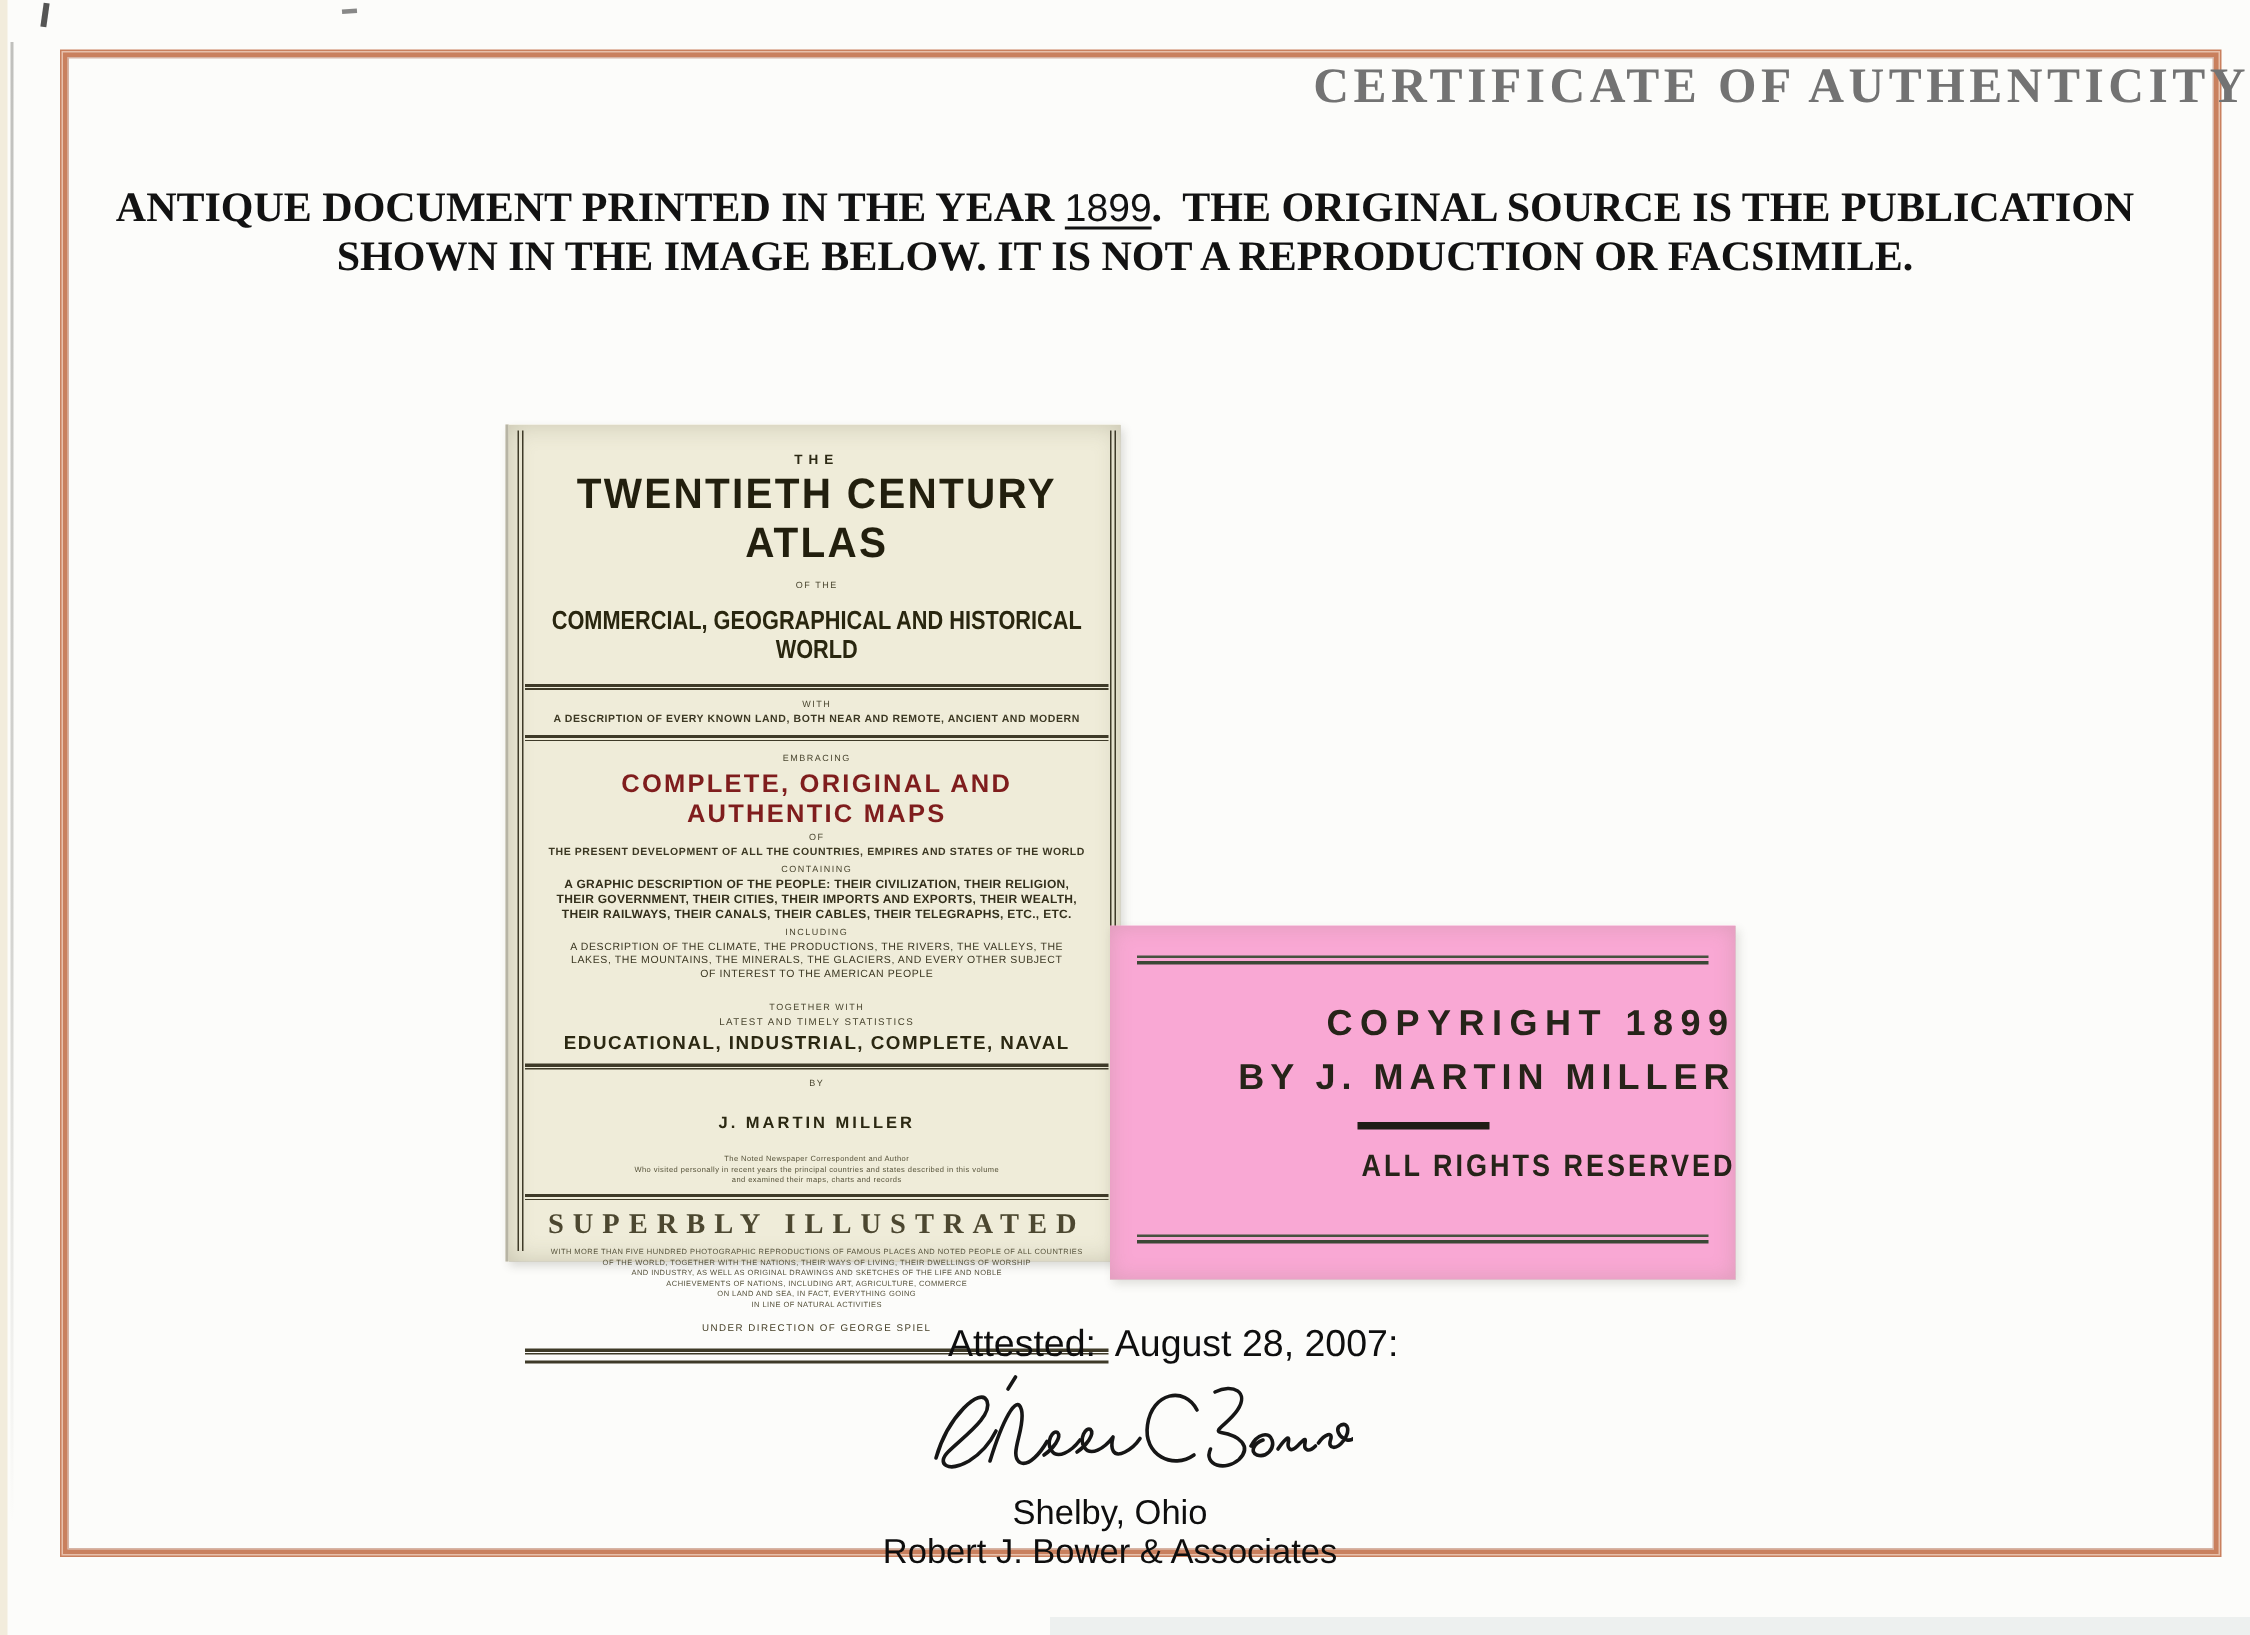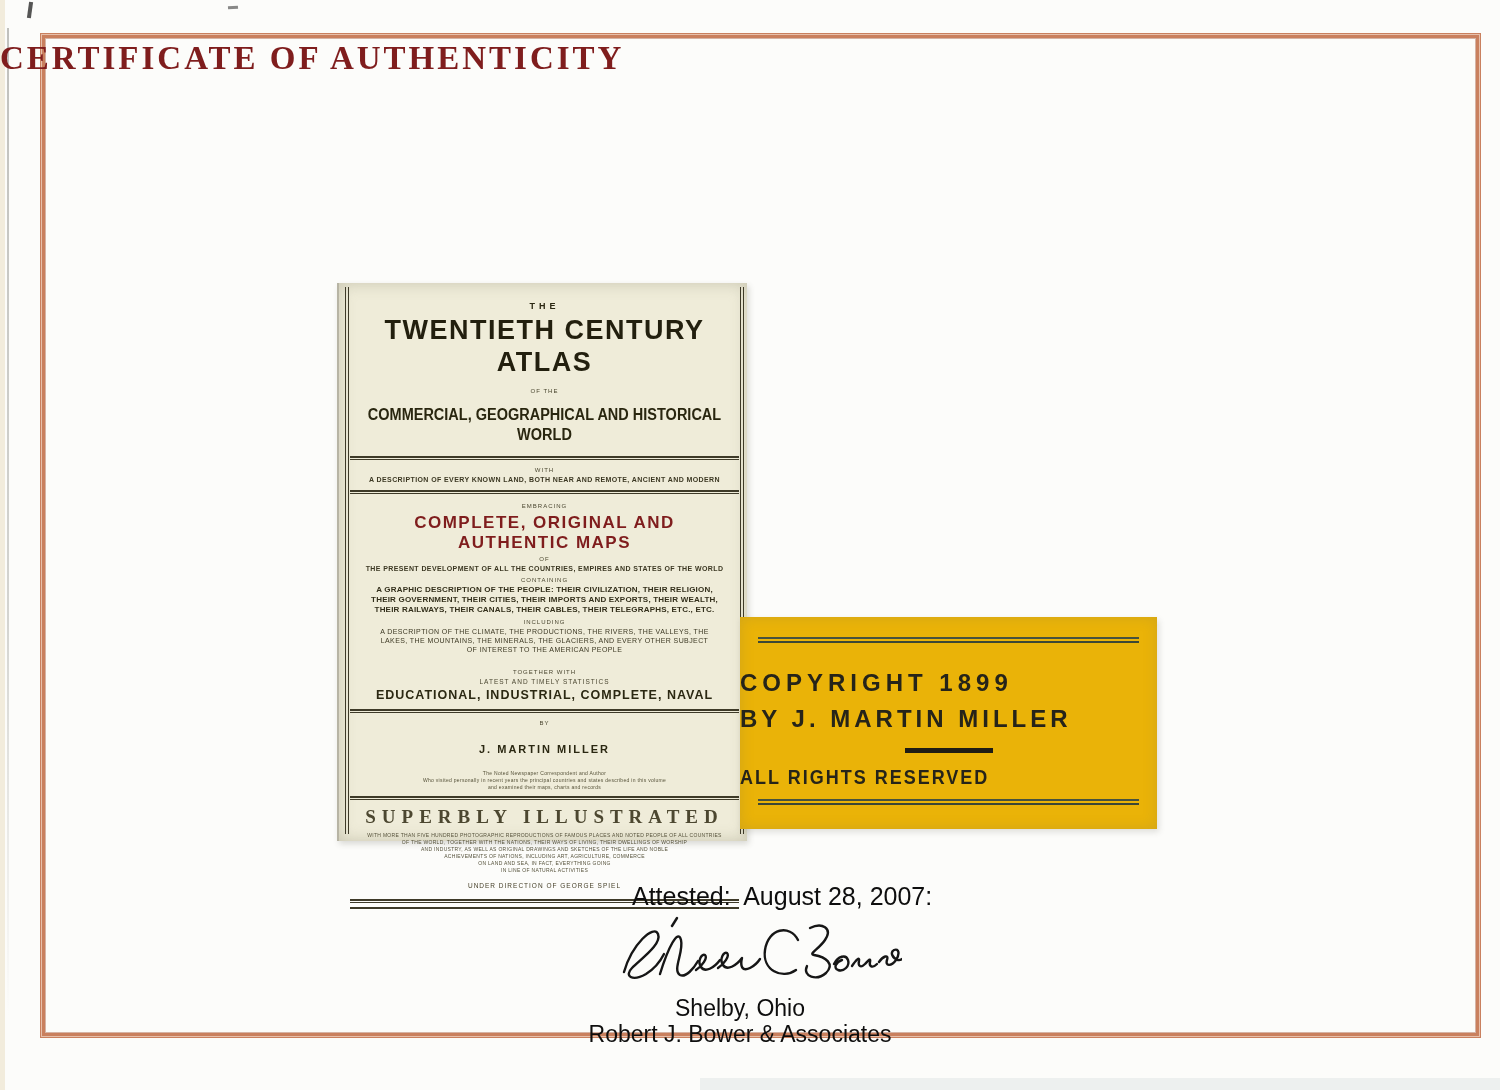--- a/index.html
+++ b/index.html
@@ -13,23 +13,23 @@
     background:linear-gradient(#8f8f8a,#b3b3ae 60%,rgba(179,179,174,0));opacity:.55}
   .scan-speck-1{position:absolute;left:28px;top:2px;width:4px;height:16px;background:#2a2a2a;transform:rotate(8deg);opacity:.8}
   .scan-speck-2{position:absolute;left:228px;top:6px;width:10px;height:3px;background:#3a3a3a;transform:rotate(-4deg);opacity:.6}
   .scan-bottom-bar{position:absolute;left:700px;top:1078px;width:800px;height:12px;background:#edf0ef}
   
   .frame{position:absolute;left:40px;top:33px;width:1441px;height:1005px;
     border:5px solid #c9805e;box-sizing:border-box}
   .frame::before{content:"";position:absolute;inset:-4px;border:1px solid rgba(255,244,235,.55);pointer-events:none}
   .frame::after{content:"";position:absolute;inset:0;border:1px solid rgba(168,93,62,.45);pointer-events:none}
   
-  .cert-title{position:absolute;top:40px;left:0;width:100%;text-align:left;
+  .cert-title{position:absolute;top:40px;left:0;width:100%;text-align:right;
     font-family:"Liberation Serif",serif;font-weight:bold;font-size:33px;
-    letter-spacing:3px;color:#7f1d1d}
+    letter-spacing:3px;color:#737373}
   .cert-body{position:absolute;top:122px;left:30px;width:1440px;text-align:center;
     font-family:"Liberation Serif",serif;font-weight:bold;font-size:28px;
     color:#121212;line-height:33px}
   .cert-line{white-space:pre-wrap}
   .sans-insert{font-family:"Liberation Sans",sans-serif;font-weight:400;font-size:26px;
     text-decoration:underline;text-decoration-thickness:2px;text-underline-offset:4px}
   
   .atlas{position:absolute;left:337px;top:283px;width:408px;height:558px;
     background:#efecd9;box-shadow:inset 0 0 16px rgba(110,105,80,.30),2px 3px 6px rgba(60,60,50,.18);
     border-left:2px solid #b7b4a4}
@@ -48,23 +48,23 @@
   .atlas-sub{font-size:14.5px;font-weight:bold;letter-spacing:0;margin-top:12px;color:#29260f;transform:scaleY(1.2)}
   .atlas-maps{font-size:17px;font-weight:bold;letter-spacing:1.5px;margin:2px 0;color:#7f1d1d}
   .atlas-edu{font-size:12.5px;font-weight:bold;letter-spacing:1px;margin:2px 0;color:#2b2812}
   .atlas-author{font-size:11px;font-weight:bold;letter-spacing:2px;color:#2b2812;margin:15px 0}
   .a-cred{font-size:5px;letter-spacing:.3px;line-height:7px;color:#555138;filter:blur(.3px)}
   .atlas-illus{font-size:19px;font-weight:bold;letter-spacing:6px;font-family:"Liberation Serif",serif;
     color:#4c4730;margin:6px 0 4px 0;filter:blur(.3px)}
   .a-illus-line{font-size:5px;letter-spacing:.3px;line-height:7px;color:#55513a;filter:blur(.3px)}
   .atlas-direction{font-size:6.5px;letter-spacing:1px;color:#453f27;margin-top:8px}
   
-  .copycard{position:absolute;left:740px;top:617px;width:417px;height:212px;
-    background:#eab308;box-shadow:inset 0 0 14px rgba(120,115,85,.22),2px 3px 6px rgba(60,60,50,.15);
-    text-align:left;color:#262419}
+  .copycard{position:absolute;left:740px;top:617px;width:417px;height:236px;
+    background:#f9a8d4;box-shadow:inset 0 0 14px rgba(120,115,85,.22),2px 3px 6px rgba(60,60,50,.15);
+    text-align:right;color:#262419}
   .card-rule{position:absolute;left:18px;right:18px;height:6px;
     background:linear-gradient(to bottom,#47523f 0 2px,rgba(0,0,0,0) 2px 4px,#3c4736 4px 6px);
     filter:blur(.3px)}
   .card-rule.top{top:20px}
   .card-rule.bottom{bottom:24px}
   .card-line1{position:absolute;top:52px;width:100%;font-size:24px;font-weight:bold;
     letter-spacing:5px;filter:blur(.4px)}
   .card-line2{position:absolute;top:88px;width:100%;font-size:24px;font-weight:bold;
     letter-spacing:4px;filter:blur(.4px)}
   .card-midrule{position:absolute;top:131px;left:50%;width:88px;height:5px;margin-left:-44px;background:#1f1d15}
@@ -83,20 +83,22 @@
 <div class="scan-left-line"></div>
 <div class="scan-speck-1"></div>
 <div class="scan-speck-2"></div>
 <div class="scan-bottom-bar"></div>
 
 <div class="frame"></div>
 
 <div class="cert-title">CERTIFICATE OF AUTHENTICITY</div>
 
 <div class="cert-body">
+  <div class="cert-line"><span>ANTIQUE DOCUMENT PRINTED IN THE YEAR </span><span class="sans-insert">1899</span><span>.  THE ORIGINAL SOURCE IS THE PUBLICATION</span></div>
+  <div class="cert-line">SHOWN IN THE IMAGE BELOW. IT IS NOT A REPRODUCTION OR FACSIMILE.</div>
 </div>
 
 <div class="atlas">
   <div class="atlas-inner">
 
     <div class="a-sec">
       <div class="atlas-the">THE</div>
       <div class="atlas-title">TWENTIETH CENTURY ATLAS</div>
       <div class="a-tiny" style="margin-top:10px">OF THE</div>
       <div class="atlas-sub">COMMERCIAL, GEOGRAPHICAL AND HISTORICAL WORLD</div>

